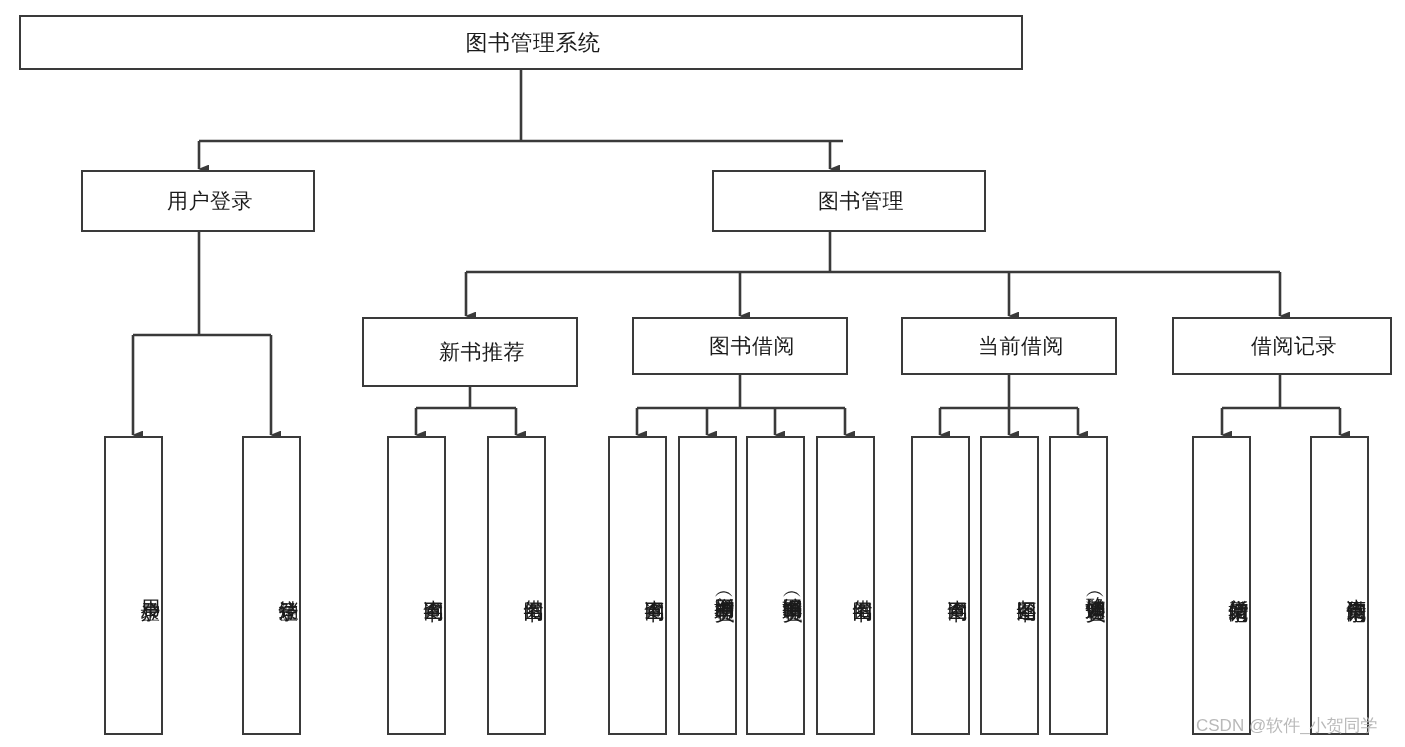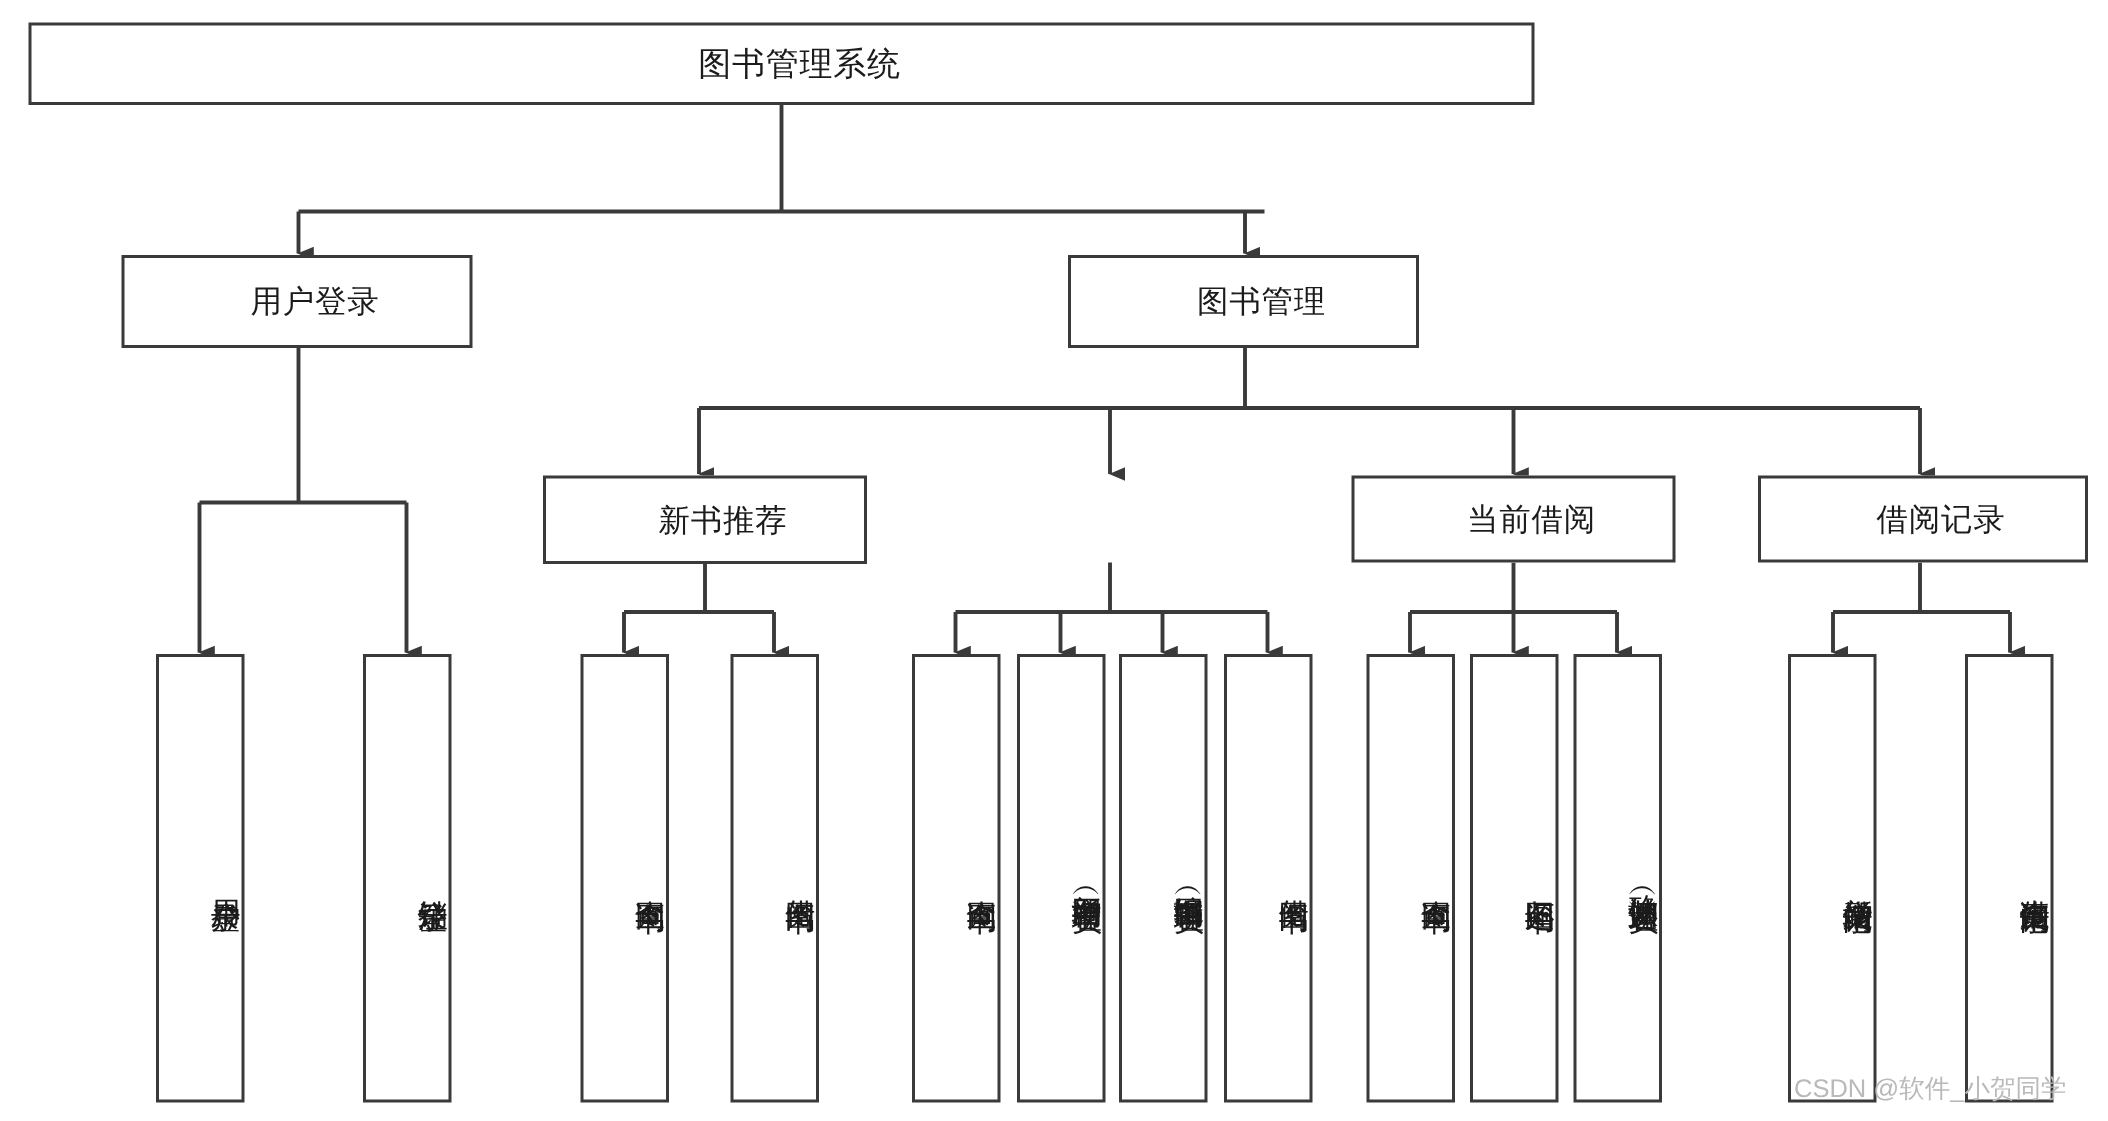--- a/index.html
+++ b/index.html
@@ -128,28 +128,31 @@
   </svg>
 
   <div class="node-box horizontal title-box" style="left:19px; top:15px; width:1004px; height:55px;">
     <span class="node-label">图书管理系统</span>
   </div>
 
   <div class="node-box horizontal" style="left:81px; top:170px; width:234px; height:62px;">
     <span class="node-label">用户登录</span>
   </div>
 
-  <div class="node-box horizontal" style="left:712px; top:170px; width:234px; height:62px;">
+  <div class="node-box horizontal" style="left:712px; top:170px; width:274px; height:62px;">
     <span class="node-label">图书管理</span>
   </div>
 
-  <div class="node-box horizontal" style="left:362px; top:317px; width:216px; height:59px;">
+  <div class="node-box horizontal" style="left:362px; top:317px; width:216px; height:70px;">
     <span class="node-label">新书推荐</span>
   </div>
 
+  <div class="node-box horizontal" style="left:632px; top:317px; width:216px; height:58px;">
+    <span class="node-label">图书借阅</span>
+  </div>
 
   <div class="node-box horizontal" style="left:901px; top:317px; width:216px; height:58px;">
     <span class="node-label">当前借阅</span>
   </div>
 
   <div class="node-box horizontal" style="left:1172px; top:317px; width:220px; height:58px;">
     <span class="node-label">借阅记录</span>
   </div>
 
   <div class="node-box vertical" style="left:104px; top:436px; width:59px; height:299px;">

